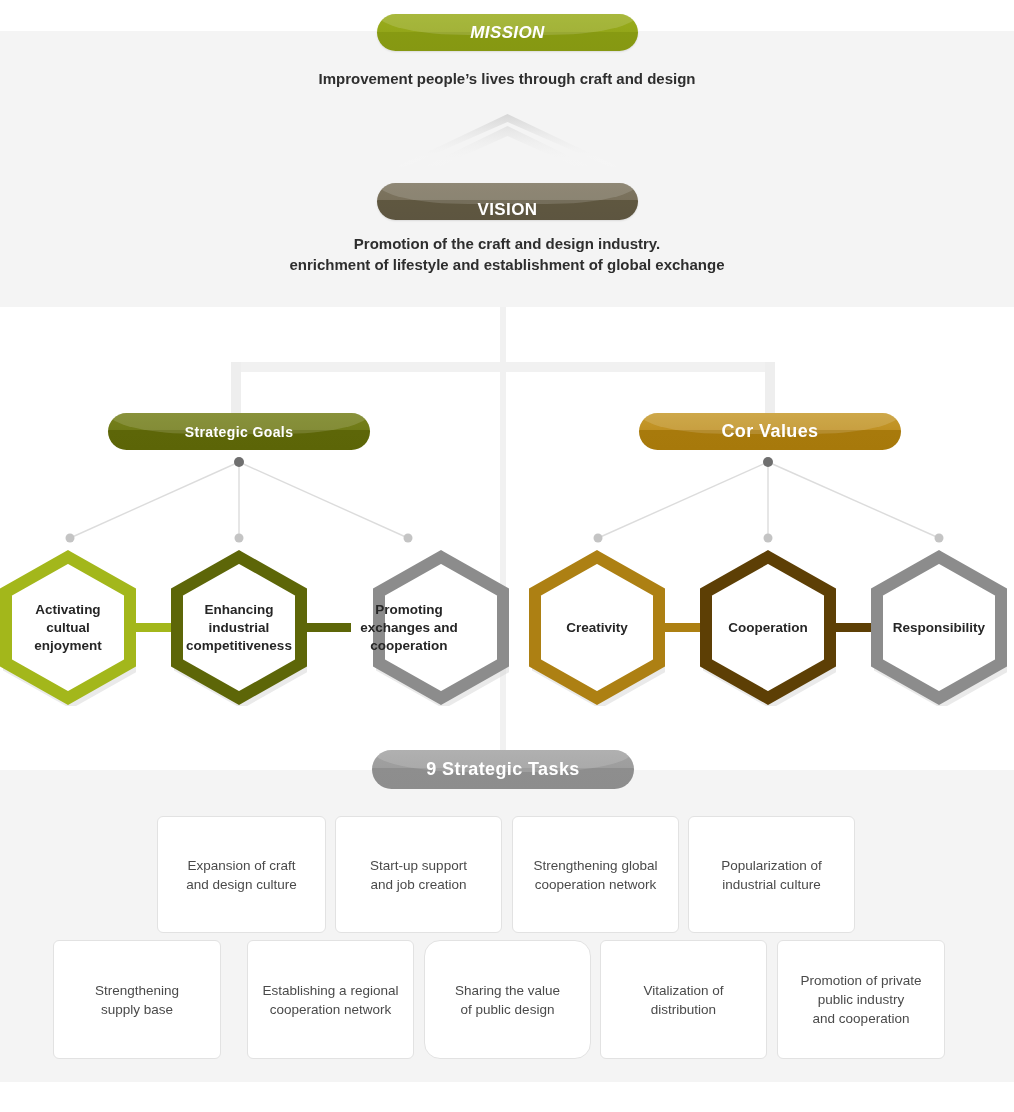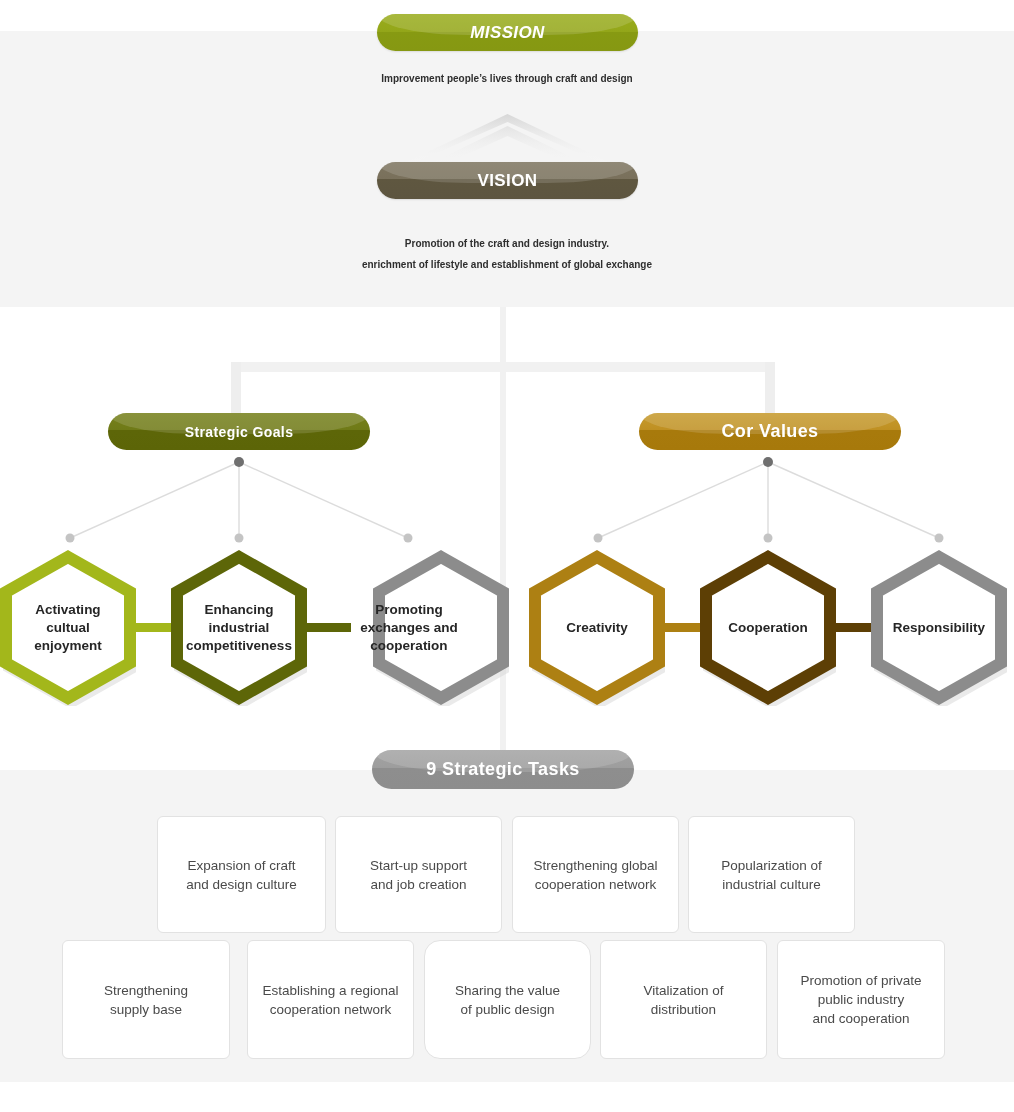--- a/index.html
+++ b/index.html
@@ -60,24 +60,25 @@
   
   #pill-mission {
     left: 377px; top: 14px; width: 261px; height: 37px;
     background: linear-gradient(180deg,#9aad1c 0%,#93a619 48%,#879a12 49%,#869812 100%);
     font-size: 17px;
     box-shadow: 0 1px 2px rgba(0,0,0,.10);
     font-style: italic;
   }
   
   #pill-vision {
-    left: 377px; top: 162px; width: 261px; height: 37px;
+    left: 377px; top: 183px; width: 261px; height: 37px;
     background: linear-gradient(180deg,#7d7560 0%,#79705b 46%,#5f5740 47%,#5d5540 100%);
     font-size: 17px;
     box-shadow: 0 1px 2px rgba(0,0,0,.10);
+    align-items: flex-end;
   }
   
   #pill-goals {
     left: 108px; top: 413px; width: 262px; height: 37px;
     background: linear-gradient(180deg,#76801b 0%,#6f7a17 46%,#5d6608 47%,#5c6507 100%);
     font-size: 14px;
   }
   
   #pill-values {
     left: 639px; top: 413px; width: 262px; height: 37px;
@@ -92,21 +93,21 @@
   }
 
   
   .caption {
     position: absolute;
     width: 1014px;
     left: 0;
     text-align: center;
     color: #2e2e2e;
     font-weight: bold;
-    font-size: 10px;
+    font-size: 15px;
     line-height: 21px;
   }
   #caption-mission { top: 68px; }
   #caption-vision  { top: 233px; }
 
   
   #arrow-up {
     position: absolute;
     left: 398px;
     top: 114px;
@@ -360,21 +361,21 @@
       <div>cooperation network</div>
     </div>
   </div>
   <div class="taskbox row-1" style="left:688px;  width:167px;">
     <div>
       <div>Popularization of</div>
       <div>industrial culture</div>
     </div>
   </div>
 
-  <div class="taskbox row-2" style="left:62px;  width:168px;">
+  <div class="taskbox row-2" style="left:53px;  width:168px;">
     <div>
       <div>Strengthening</div>
       <div>supply base</div>
     </div>
   </div>
   <div class="taskbox row-2" style="left:247px; width:167px;">
     <div>
       <div>Establishing a regional</div>
       <div>cooperation network</div>
     </div>

